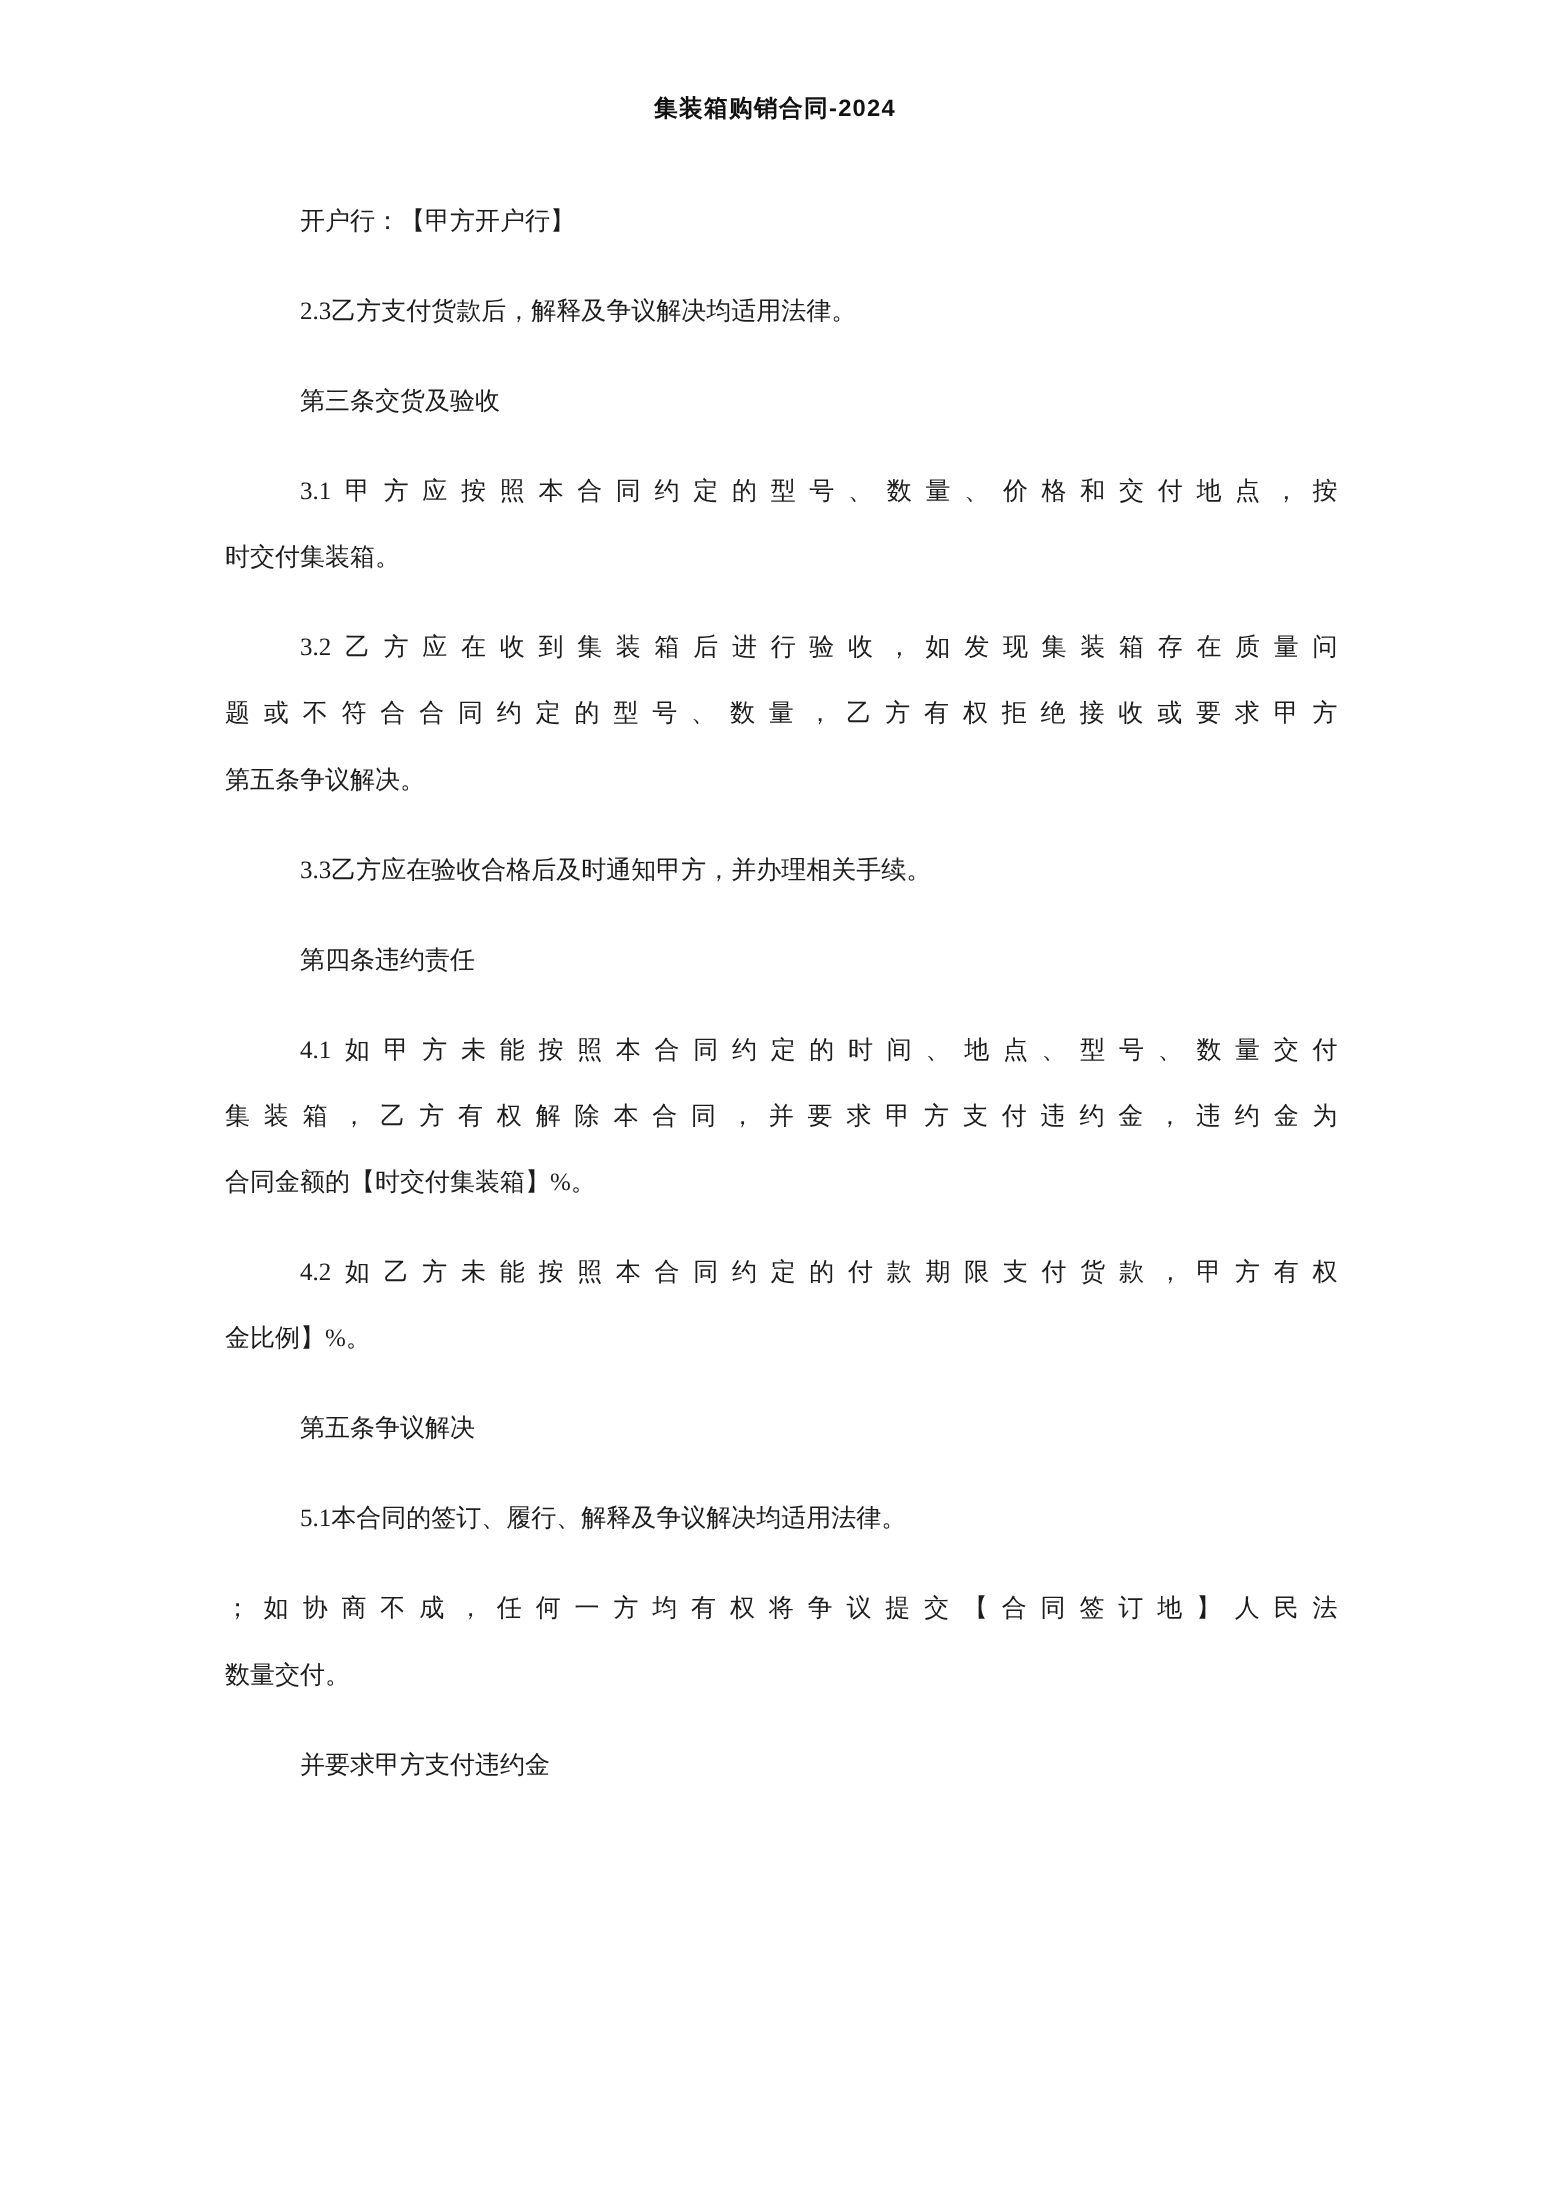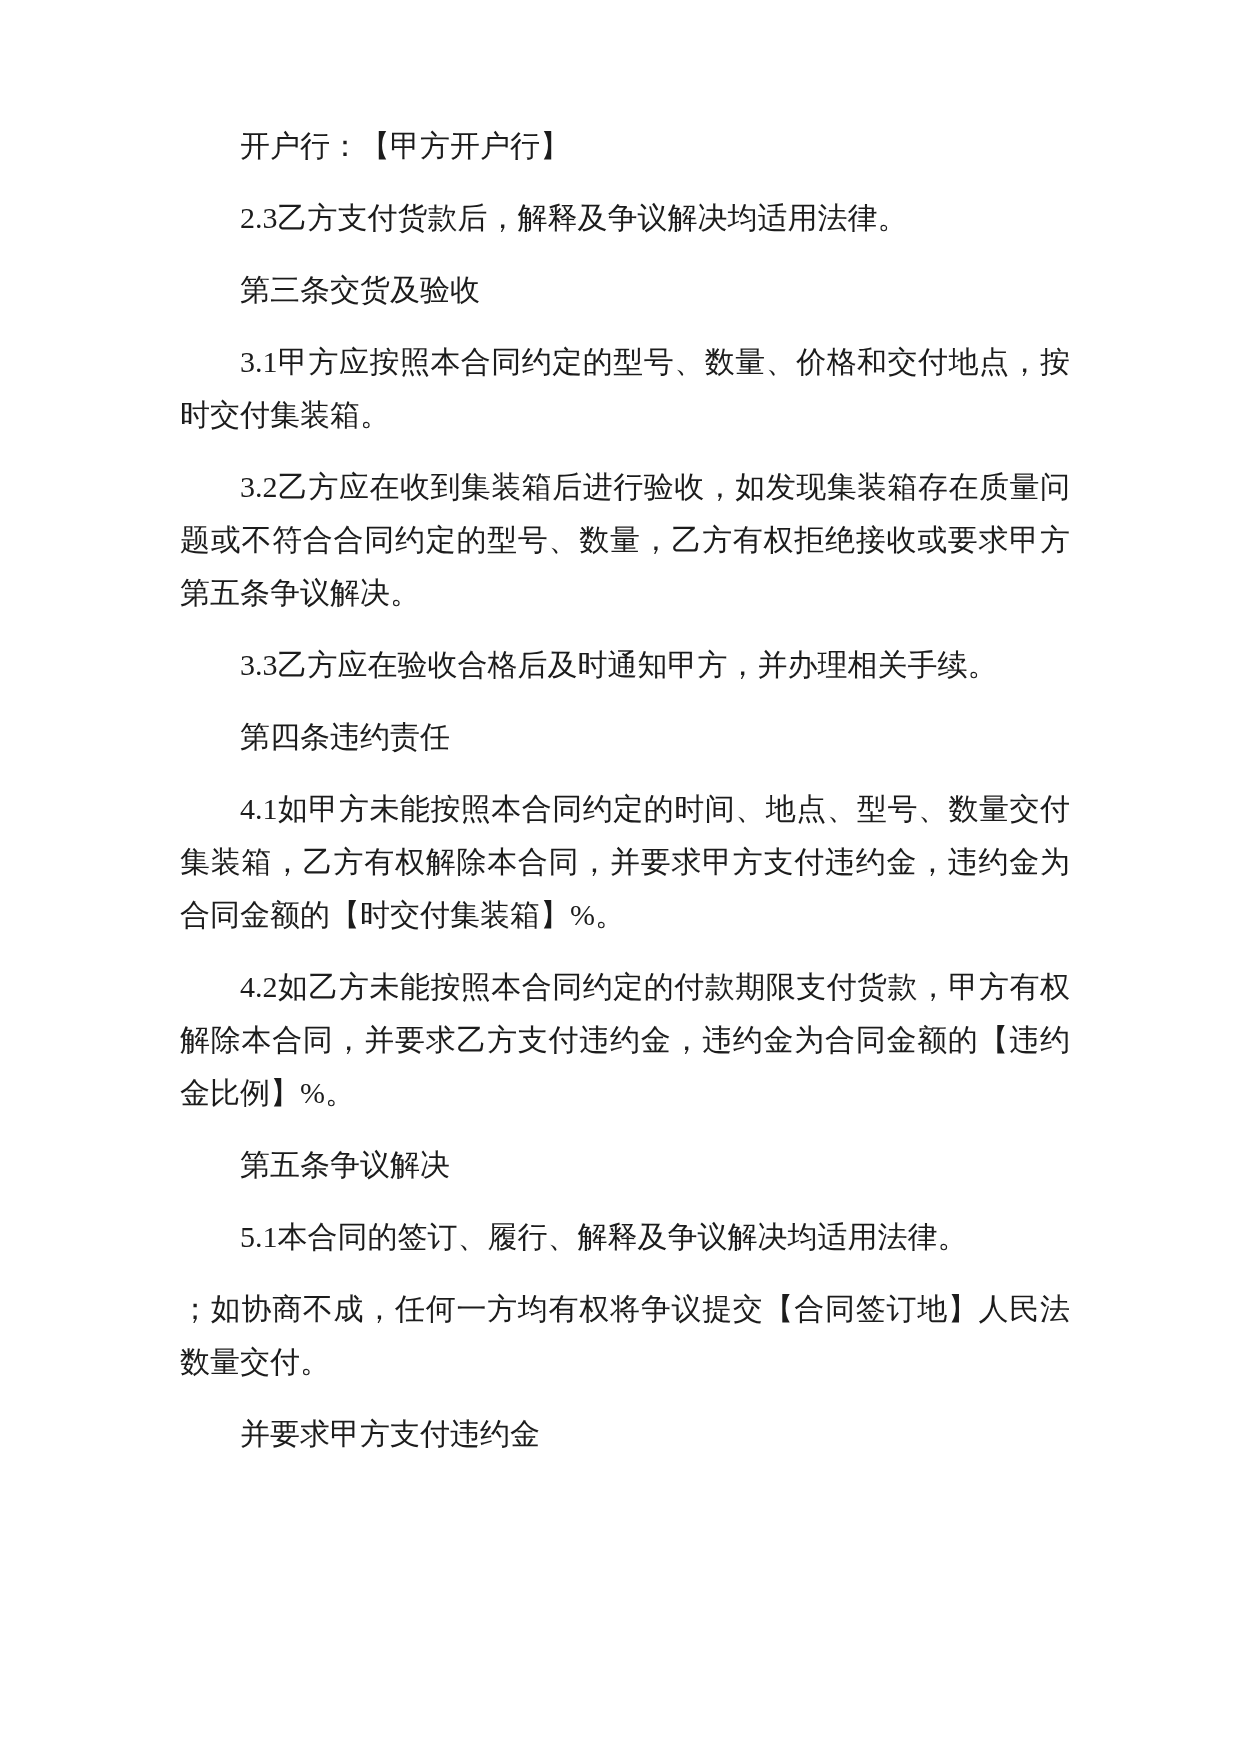--- a/index.html
+++ b/index.html
@@ -30,39 +30,40 @@
   }
   .doc-body {
     margin-top: 47px;
     padding-left: 180px;
     padding-right: 170px;
   }
   .para {
     margin: 0 0 19px 0;
   }
   .line {
-    font-size: 30px;
+    font-size: 20px;
     line-height: 53px;
     white-space: nowrap;
     text-align: justify;
     text-align-last: justify;
     text-justify: inter-ideograph;
   }
   .line.first {
     text-indent: 60px;
   }
   .line.last {
     text-align-last: left;
     white-space: normal;
   }
 </style>
 </head>
 <body>
 
 <div class="page">
+  <div class="doc-title">集装箱购销合同-2024</div>
   <div class="doc-body">
       <div class="para">
         <div class="line first last">开户行：【甲方开户行】</div>
       </div>
       <div class="para">
         <div class="line first last">2.3乙方支付货款后，解释及争议解决均适用法律。</div>
       </div>
       <div class="para">
         <div class="line first last">第三条交货及验收</div>
       </div>
@@ -81,21 +82,20 @@
       <div class="para">
         <div class="line first last">第四条违约责任</div>
       </div>
       <div class="para">
         <div class="line first">4.1如甲方未能按照本合同约定的时间、地点、型号、数量交付</div>
         <div class="line">集装箱，乙方有权解除本合同，并要求甲方支付违约金，违约金为</div>
         <div class="line last">合同金额的【时交付集装箱】%。</div>
       </div>
       <div class="para">
         <div class="line first">4.2如乙方未能按照本合同约定的付款期限支付货款，甲方有权</div>
-        <div class="line">解除本合同，并要求乙方支付违约金，违约金为合同金额的【违约</div>
         <div class="line last">金比例】%。</div>
       </div>
       <div class="para">
         <div class="line first last">第五条争议解决</div>
       </div>
       <div class="para">
         <div class="line first last">5.1本合同的签订、履行、解释及争议解决均适用法律。</div>
       </div>
       <div class="para">
         <div class="line">；如协商不成，任何一方均有权将争议提交【合同签订地】人民法</div>

